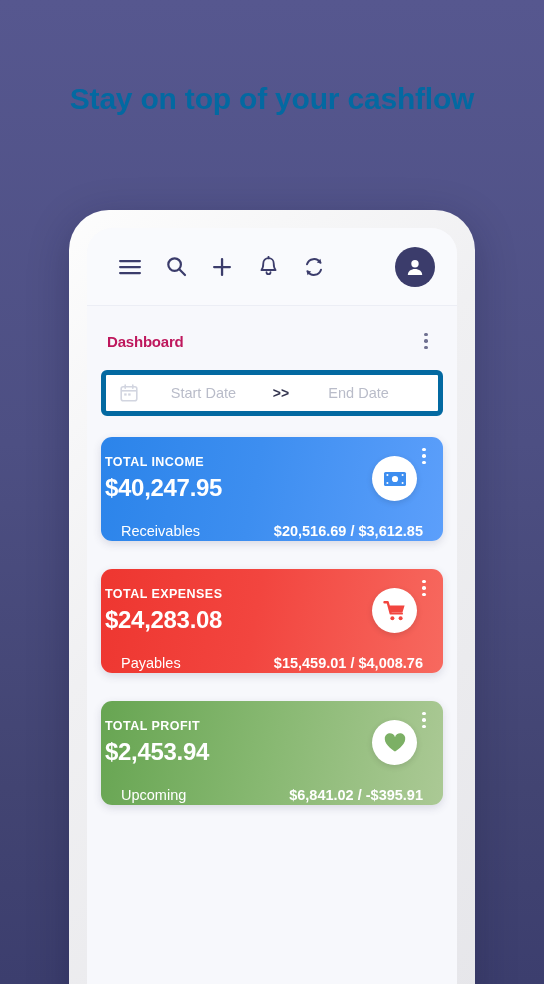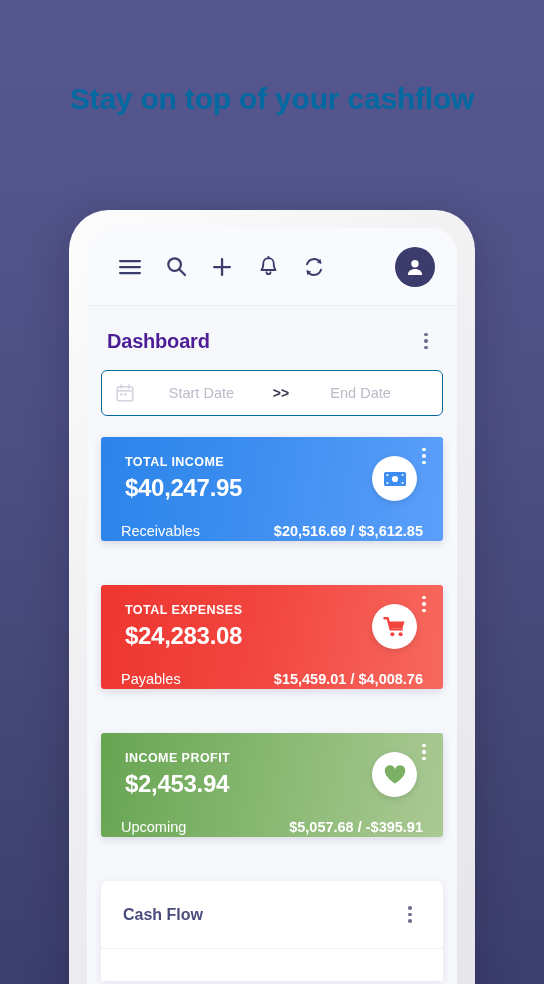--- a/index.html
+++ b/index.html
@@ -96,23 +96,23 @@
   }
 
   .page-head {
     display: flex;
     align-items: center;
     justify-content: space-between;
     padding: 22px 6px 16px 6px;
   }
 
   .page-title {
-    font-size: 20px;
-    font-weight: bold;
-    color: #4c1d95;
+    font-size: 15px;
+    font-weight: bold;
+    color: #be185d;
     letter-spacing: -0.2px;
   }
 
   .kebab {
     width: 22px;
     height: 26px;
     display: flex;
     flex-direction: column;
     align-items: center;
     justify-content: center;
@@ -124,21 +124,21 @@
     height: 3.5px;
     border-radius: 50%;
     background: #6e7090;
   }
   .kebab.light span { background: #ffffff; }
 
   
   .daterange {
     height: 46px;
     background: #ffffff;
-    border: 1px solid #0369a1;
+    border: 5px solid #0369a1;
     border-radius: 6px;
     display: flex;
     align-items: center;
     padding: 0 14px;
     margin-bottom: 21px;
   }
   .cal-icon { width: 18px; height: 18px; flex: none; color: #d2d5e0; }
   .date-text {
     flex: 1;
     text-align: center;
@@ -150,23 +150,23 @@
     font-size: 14px;
     font-weight: bold;
     padding: 0 4px;
     flex: none;
   }
 
   
   .stat-card {
     position: relative;
     height: 104px;
-    border-radius: 3px;
-    padding: 18px 20px 0 24px;
-    margin-bottom: 44px;
+    border-radius: 11px;
+    padding: 18px 20px 0 4px;
+    margin-bottom: 28px;
     box-shadow: 0 3px 9px rgba(60,60,100,0.16);
     color: #ffffff;
     overflow: hidden;
   }
   .stat-card.income   { background: linear-gradient(100deg, #2b84ea 0%, #3d8ef0 45%, #5c9ffb 100%); }
   .stat-card.expenses { background: linear-gradient(100deg, #ee3630 0%, #f2453f 45%, #f7695f 100%); }
   .stat-card.profit   { background: linear-gradient(100deg, #67a552 0%, #87b871 48%, #abc995 100%); }
 
   .stat-label {
     font-size: 12.5px;
@@ -363,39 +363,29 @@
           <span class="stat-foot-value">$15,459.01 / $4,008.76</span>
         </div>
       </div>
 
       <div class="stat-card profit">
         <div class="stat-kebab kebab light">
           <span></span>
             <span></span>
             <span></span>
         </div>
-        <div class="stat-label">INCOME PROFIT</div>
+        <div class="stat-label">TOTAL PROFIT</div>
         <div class="stat-value">$2,453.94</div>
         <div class="stat-badge">
           <svg width="24" height="21" viewBox="0 0 24 21" aria-hidden="true">
             <path d="M12 19.5S1.8 13.2 1.8 7.2A5.2 5.2 0 0 1 12 5.2 5.2 5.2 0 0 1 22.2 7.2c0 6-10.2 12.3-10.2 12.3z" fill="#7cb065"></path>
           </svg>
         </div>
         <div class="stat-foot">
           <span class="stat-foot-label">Upcoming</span>
-          <span class="stat-foot-value">$5,057.68 / -$395.91</span>
-        </div>
-      </div>
-
-      <div class="panel">
-        <div class="panel-head">
-          <div class="panel-title">Cash Flow</div>
-          <div class="kebab">
-            <span></span>
-              <span></span>
-              <span></span>
-          </div>
-        </div>
-      </div>
+          <span class="stat-foot-value">$6,841.02 / -$395.91</span>
+        </div>
+      </div>
+
 
     </div>
   </div>
 </div>
 
 </body></html>

